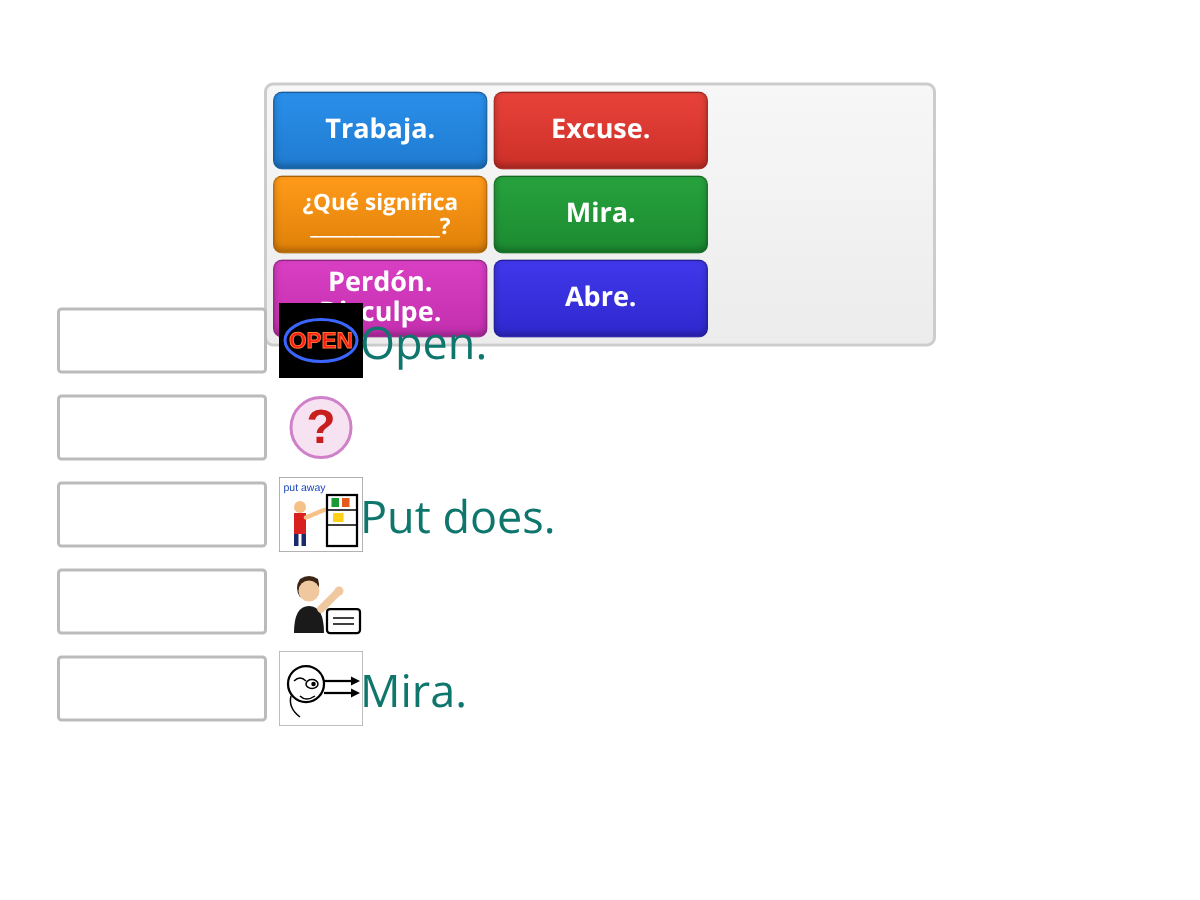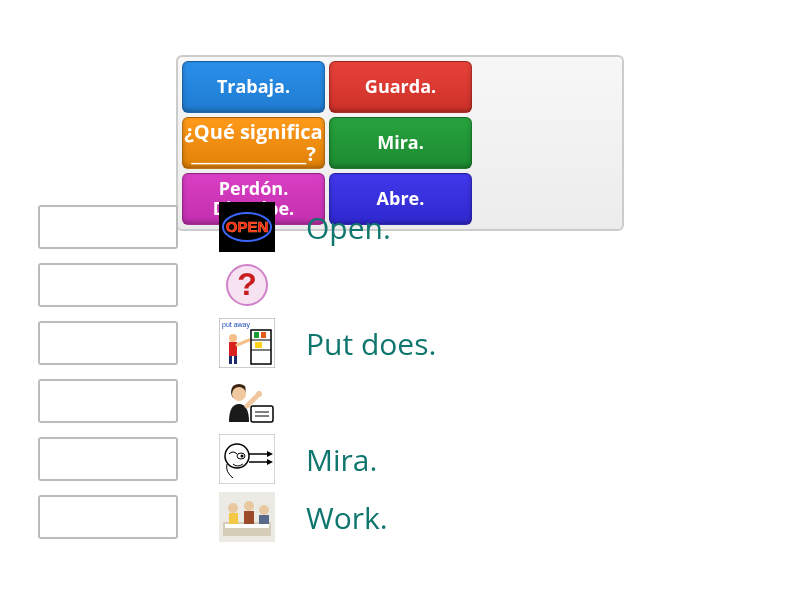--- a/index.html
+++ b/index.html
@@ -33,39 +33,38 @@
       text-align: center;
       font-weight: 700;
       font-size: 18px;
       color: #fff;
       padding: 2px 0;
       line-height: 1.1;
       border: 1px solid rgba(0,0,0,0.25);
       box-shadow: inset 0 -2px 4px rgba(0,0,0,0.25);
       cursor: grab;
     }
-    .card.small-text { font-size: 20px; justify-content: flex-end; }
+    .card.small-text { font-size: 15px; justify-content: flex-end; }
     .card.blue   { background: linear-gradient(#2a8fea, #1f7bd0); }
     .card.red    { background: linear-gradient(#e8423a, #cc3028); }
     .card.orange { background: linear-gradient(#ff9a1a, #df8108); }
     .card.green  { background: linear-gradient(#27a23d, #1c8b31); }
     .card.magenta{ background: linear-gradient(#d93fc3, #c22fae); }
     .card.royal  { background: linear-gradient(#4038ea, #2f28cf); }
 
     .rows {
       position: absolute;
       left: 38px;
       top: 198px;
       width: 740px;
     }
     .row {
       display: flex;
       align-items: center;
       height: 58px;
-      gap: 33px;
     }
     .dropzone {
       width: 140px;
       height: 44px;
       border: 2px solid #bbb;
       border-radius: 3px;
       background: #fff;
       flex-shrink: 0;
     }
     .icon-wrap {
@@ -86,21 +85,21 @@
     }
   </style>
 </head>
 <body>
 
 <div class="card-shelf">
   <div class="card blue">
       <span>Trabaja.</span>
     </div>
   <div class="card red">
-      <span>Guarda.</span>
+      <span>Excuse.</span>
     </div>
   <div class="card orange small-text">
       <span>¿Qué significa ______________?</span>
     </div>
   <div class="card green">
       <span>Mira.</span>
     </div>
   <div class="card magenta">
       <span>Perdón. Disculpe.</span>
     </div>
@@ -185,31 +184,14 @@
         <path d="M8 30 Q6 38 14 44" fill="none" stroke="#000" stroke-width="1"></path>
         <line x1="30" y1="20" x2="48" y2="20" stroke="#000" stroke-width="1.5"></line>
         <polygon points="48,17 54,20 48,23" fill="#000"></polygon>
         <line x1="30" y1="28" x2="48" y2="28" stroke="#000" stroke-width="1.5"></line>
         <polygon points="48,25 54,28 48,31" fill="#000"></polygon>
       </svg>
     </span>
     <span class="row-text">Mira.</span>
   </div>
 
-  <div class="row">
-    <div class="dropzone"></div>
-    <span class="icon-wrap">
-      <svg viewBox="0 0 56 50">
-        <rect x="0" y="0" width="56" height="50" fill="#eceae4"></rect>
-        <rect x="4" y="30" width="48" height="14" fill="#d6cdb8"></rect>
-        <circle cx="14" cy="16" r="5" fill="#e8c8a0"></circle>
-        <rect x="10" y="21" width="9" height="12" fill="#f2c844"></rect>
-        <circle cx="30" cy="14" r="5" fill="#e8c8a0"></circle>
-        <rect x="25" y="19" width="10" height="14" fill="#9c4a2a"></rect>
-        <circle cx="45" cy="18" r="5" fill="#e8c8a0"></circle>
-        <rect x="40" y="23" width="10" height="12" fill="#5a6a8a"></rect>
-        <rect x="6" y="32" width="44" height="4" fill="#fff"></rect>
-      </svg>
-    </span>
-    <span class="row-text">Work.</span>
-  </div>
 
 </div>
 
 </body></html>

